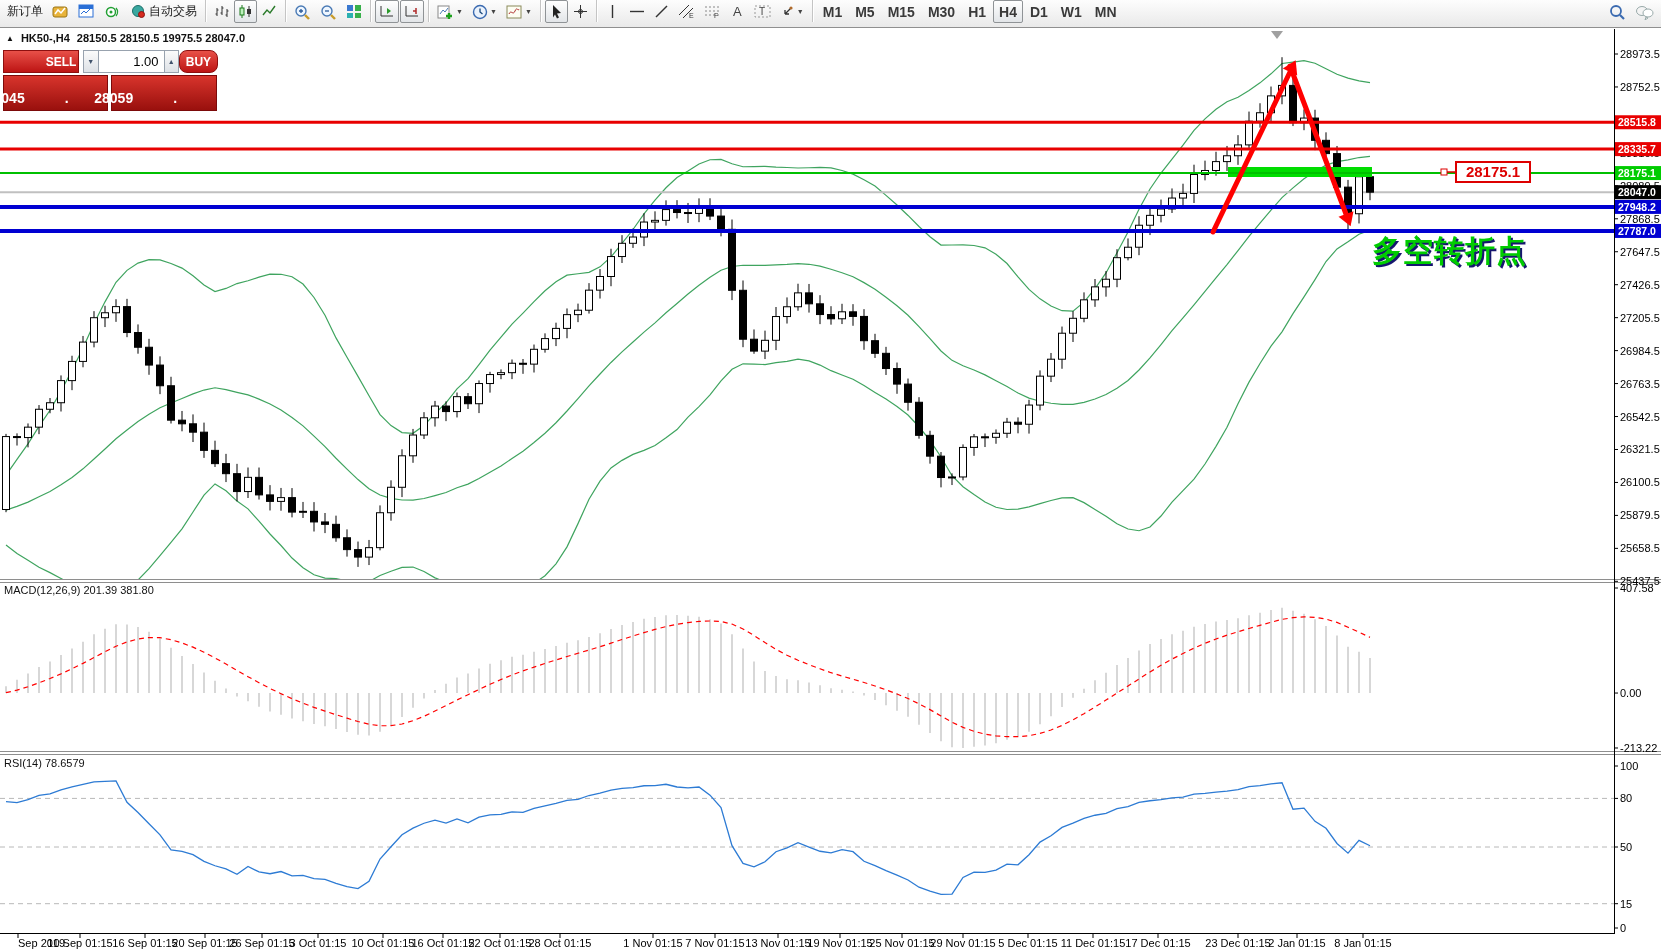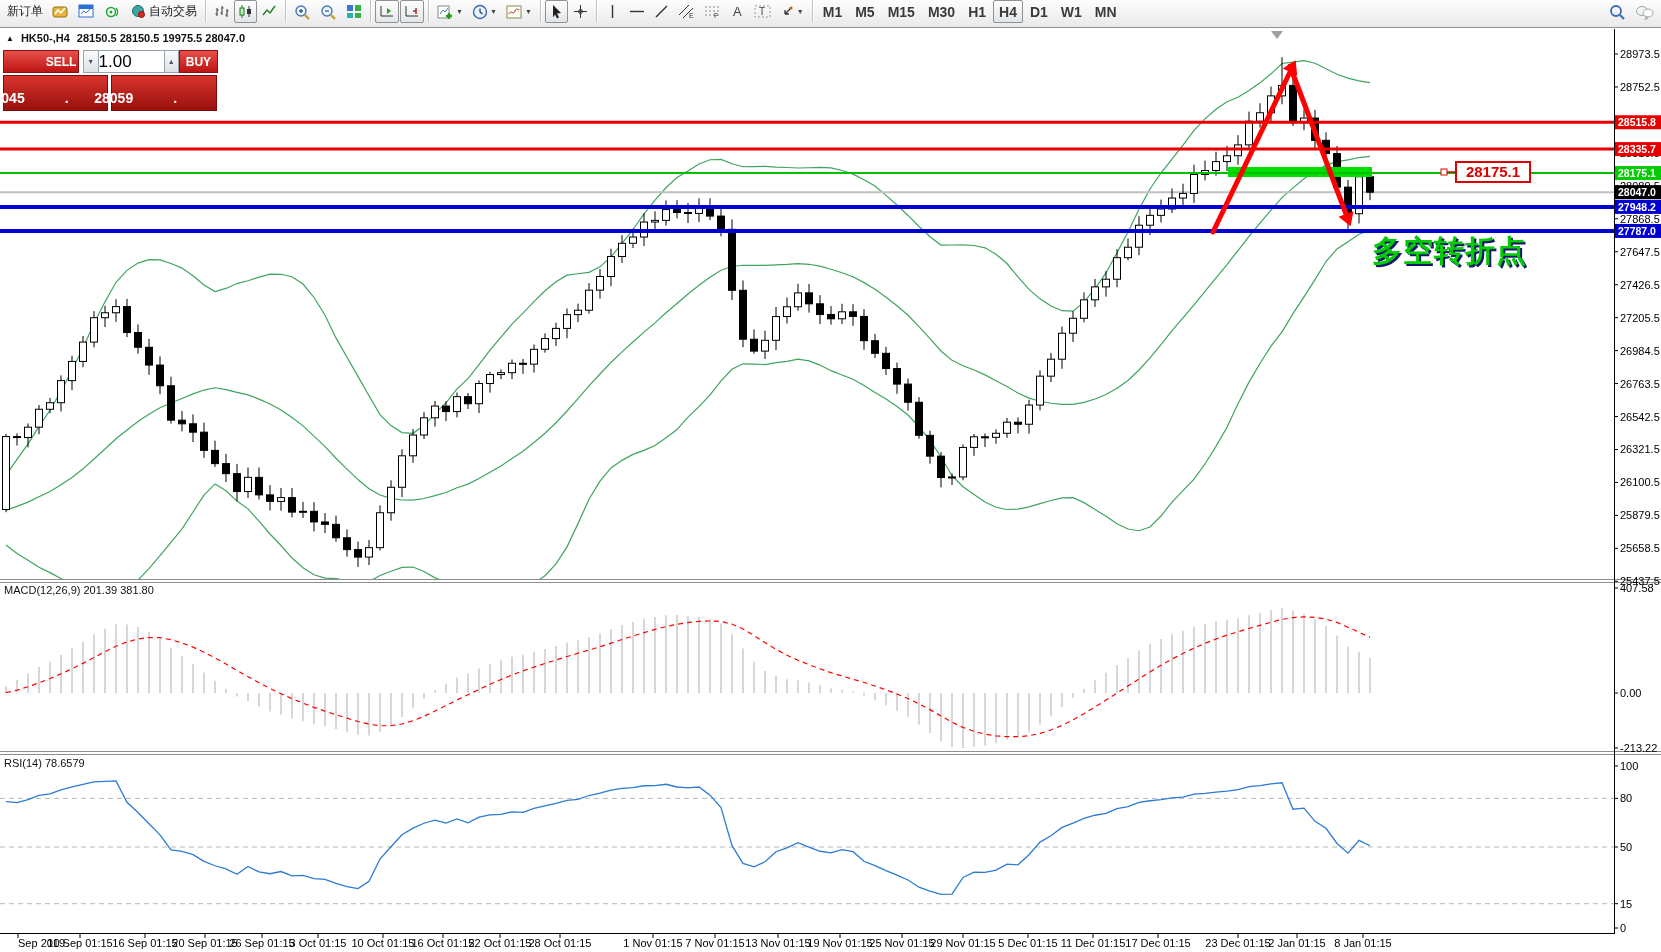--- a/index.html
+++ b/index.html
@@ -19,26 +19,26 @@
   .spacer{flex:1;}
   
   #title-line{position:absolute;left:6px;top:32px;z-index:20;display:flex;gap:7px;
     font-size:11px;font-weight:bold;color:#111;align-items:center;}
   #title-line .tri{font-size:8px;}
   #order-panel{position:absolute;left:3px;top:50px;width:215px;z-index:20;}
   .op-row1{display:flex;height:23px;align-items:stretch;}
   .btn-trade{background:linear-gradient(#e85048,#bd1414);color:#fff;font-size:12px;font-weight:bold;
     border:1px solid #8d0f0f;display:flex;align-items:center;justify-content:center;}
   .btn-sell{width:46px;padding-left:40px;}
-  .btn-buy{width:50px;margin-left:0;}
+  .btn-buy{width:50px;margin-left:0;border-radius:8px;}
   .spin{width:18px;background:linear-gradient(#fbfbfb,#dde1e6);border:1px solid #98a2ae;
     color:#40526b;font-size:7px;display:flex;align-items:center;justify-content:center;}
   .spin.dn{margin-left:4px;}
   #volume-input{width:60px;border:1px solid #98a2ae;border-left:none;border-right:none;
-    font-size:17px;font-family:"Liberation Sans",sans-serif;padding:0 5px 0 0;outline:none;}
+    text-align:right;font-size:13px;font-family:"Liberation Sans",sans-serif;padding:0 5px 0 0;outline:none;}
   .op-row2{display:flex;margin-top:2px;height:36px;}
   .px{background:linear-gradient(#d8342c,#99100d);color:#fff;display:flex;align-items:flex-end;
     justify-content:center;border:1px solid #7c0a0a;gap:40px;}
   .px-sell{width:103px;}
   .px-buy{width:104px;margin-left:3px;}
   .px .m{font-size:14px;font-weight:bold;line-height:24px;}
   .px .b{font-size:30px;font-weight:bold;line-height:28px;}
   
   .indlabel{position:absolute;left:4px;font-size:11px;color:#111;z-index:20;}
   #ann-box{position:absolute;left:1455px;top:161px;width:72px;height:18px;z-index:20;

